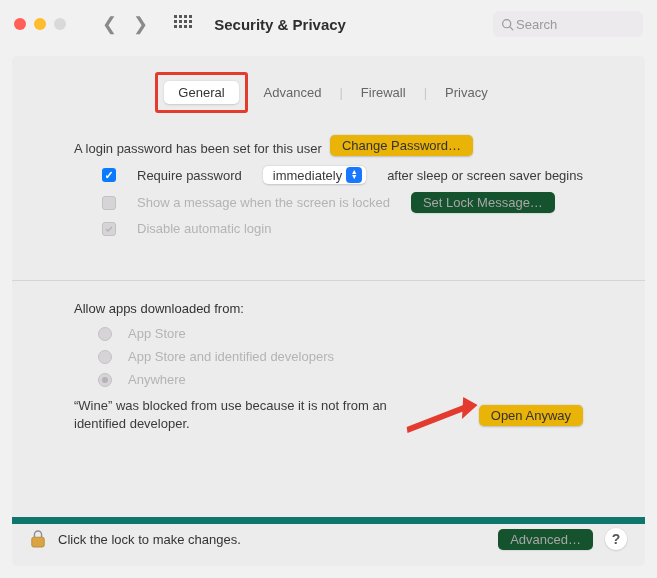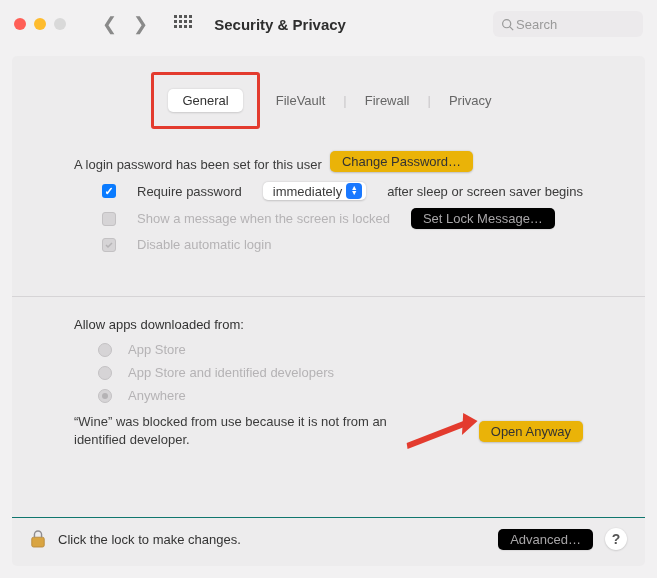--- a/index.html
+++ b/index.html
@@ -71,21 +71,21 @@
     position: relative;
     display: flex;
     flex-direction: column;
   }
 
   .tabs-row { display:flex; justify-content:center; margin-bottom: 22px; }
   .tabs { display:flex; align-items:center; }
   .highlight-box {
     border: 3px solid #e33b2e;
     border-radius: 3px;
-    padding: 14px;
+    padding: 6px;
     margin-right: 2px;
   }
   .tab {
     font-size: 13px;
     padding: 4px 14px;
     color: #666;
     border-radius: 5px;
     cursor: default;
   }
   .tab.active {
@@ -102,21 +102,21 @@
     background: #eab308;
     border: none;
     border-radius: 5px;
     padding: 3px 12px;
     font-size: 13px;
     box-shadow: 0 0.5px 2px rgba(0,0,0,0.2);
     color: #333;
     cursor: default;
   }
   .btn.disabled {
-    background: #000000;
+    background: #14532d;
     color: #a8a6a8;
     box-shadow: 0 0.5px 1px rgba(0,0,0,0.08);
   }
   .checkbox-row { display:flex; align-items:center; gap:21px; margin-left: 28px; margin-bottom: 8px;}
   .cbox {
     width: 14px; height: 14px; border-radius: 3px;
     display:flex; align-items:center; justify-content:center;
     flex-shrink:0;
   }
   .cbox.checked { background: #0a7bff; }
@@ -153,23 +153,23 @@
   .blocked-text { max-width: 330px; color:#3b3b3b; line-height:1.4;}
   .arrow-wrap { flex:1; position:relative; height: 40px; min-width: 60px;}
   .lock-icon { width:16px; }
   .help-btn {
     width:22px; height:22px; border-radius:50%;
     background:#fff; box-shadow: 0 0.5px 2px rgba(0,0,0,0.2);
     display:flex; align-items:center; justify-content:center;
     font-weight:600; color:#555; font-size:14px;
   }
   .bottombar {
-    border-top: 1px solid #0f766e;
+    border-top: 7px solid #0f766e;
     margin: 0 -22px;
-    padding: 10px 18px 4px;
+    padding: 4px 18px 4px;
     display:flex; align-items:center; gap:12px;
   }
 </style>
 </head>
 <body>
 
 <div class="window">
 
   <div class="toolbar">
     <div class="traffic-lights">
@@ -206,21 +206,21 @@
     </div>
   </div>
 
   <div class="content">
 
     <div class="tabs-row">
       <div class="tabs">
         <div class="highlight-box">
           <div class="tab active">General</div>
         </div>
-        <div class="tab">FileVault</div>
+        <div class="tab">Advanced</div>
         <span class="tab-sep">|</span>
         <div class="tab">Firewall</div>
         <span class="tab-sep">|</span>
         <div class="tab">Privacy</div>
       </div>
     </div>
 
     <div class="section1">
       <div class="row small-gap">
         <span>A login password has been set for this user</span>

